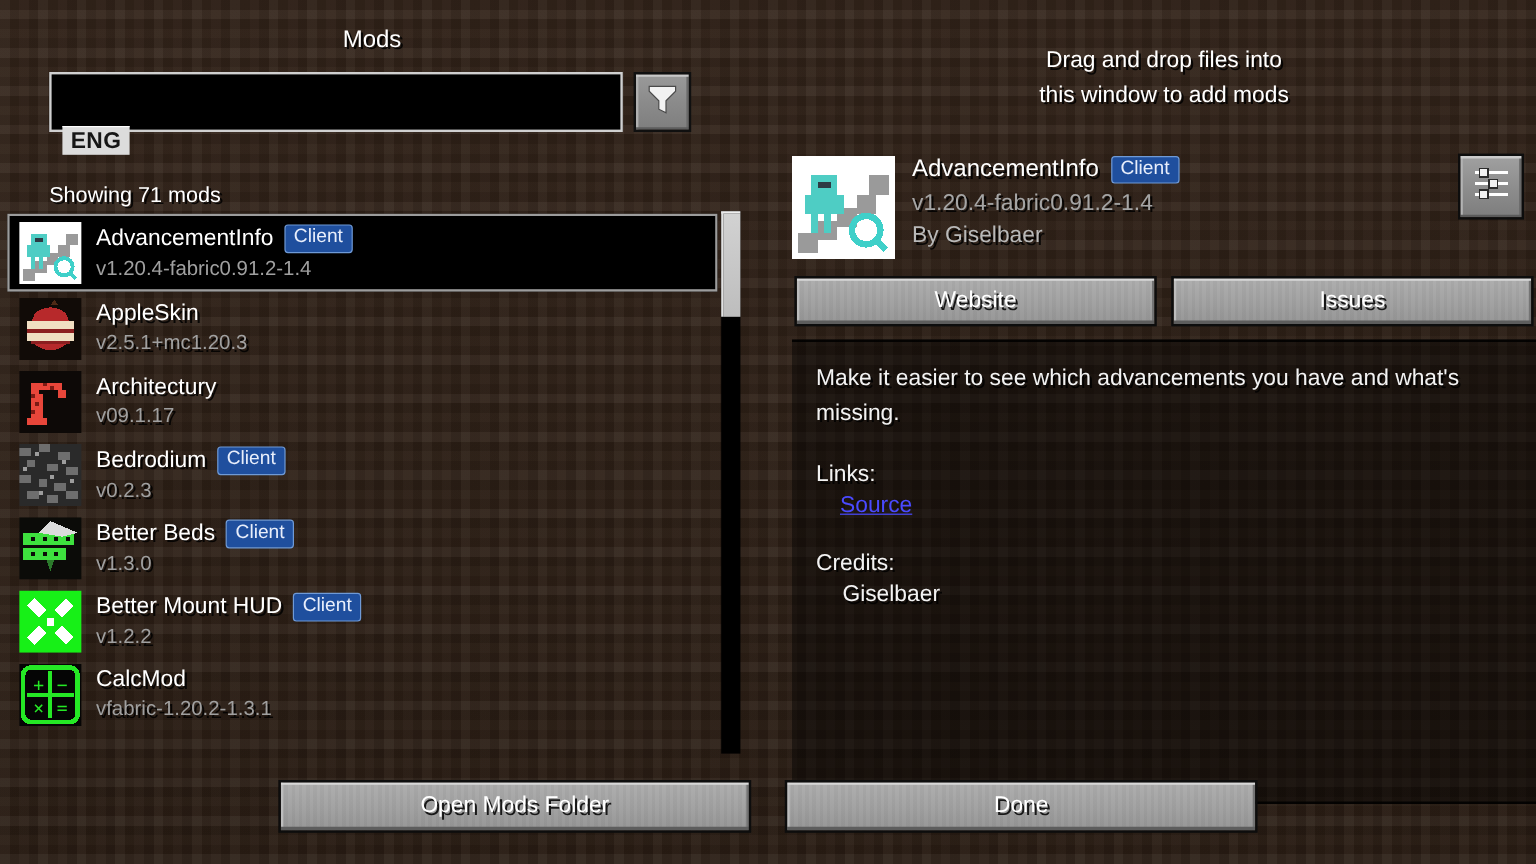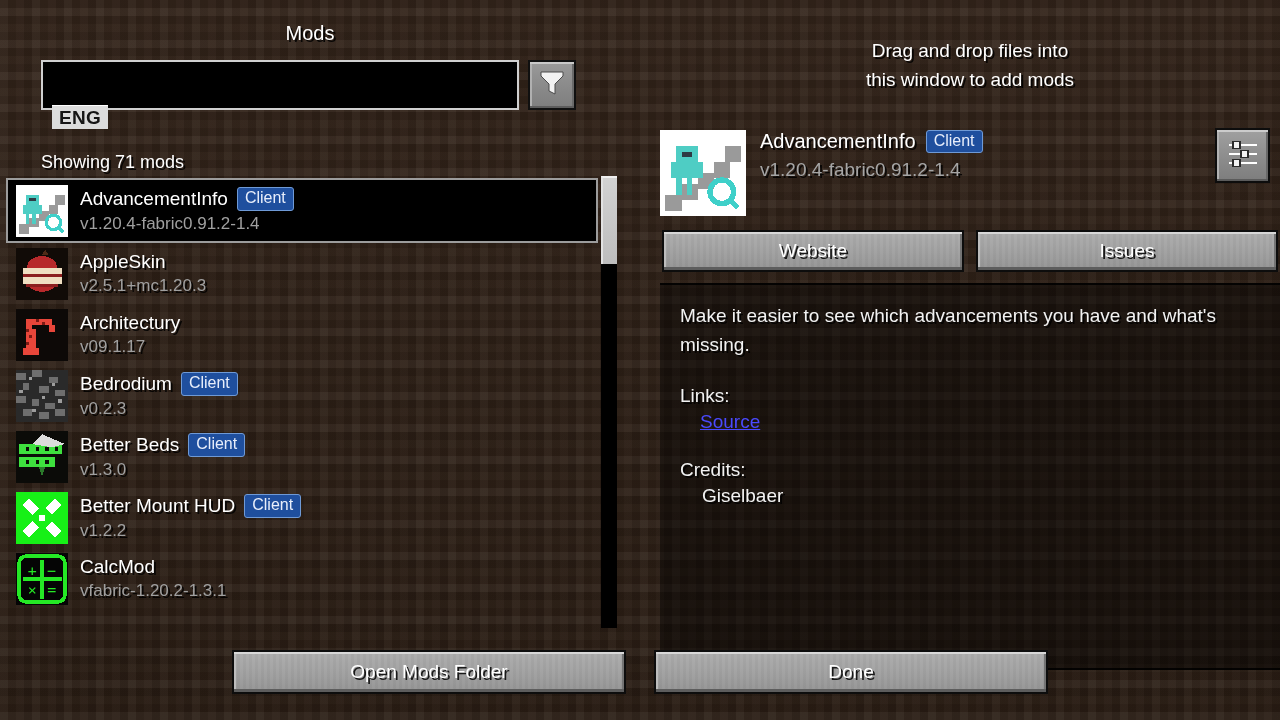--- a/index.html
+++ b/index.html
@@ -503,20 +503,21 @@
           <line x1="13" y1="13" x2="14.5" y2="14.5"></line>
         </g>
       </svg>
     </div>
     <div>
       <div class="detail-title-line">
         <span class="detail-name shadow-txt">AdvancementInfo</span>
         <span class="badge-client">Client</span>
       </div>
       <div class="detail-version shadow-txt">v1.20.4-fabric0.91.2-1.4</div>
+      <div class="detail-author shadow-txt">By Giselbaer</div>
     </div>
   </div>
 
   <div class="config-btn">
     <span>
       <svg width="34" height="34" viewBox="0 0 34 34" shape-rendering="crispEdges">
         <g stroke="#ffffff" stroke-width="2.5">
           <line x1="3" y1="8" x2="31" y2="8"></line>
           <line x1="3" y1="17" x2="31" y2="17"></line>
           <line x1="3" y1="26" x2="31" y2="26"></line>

